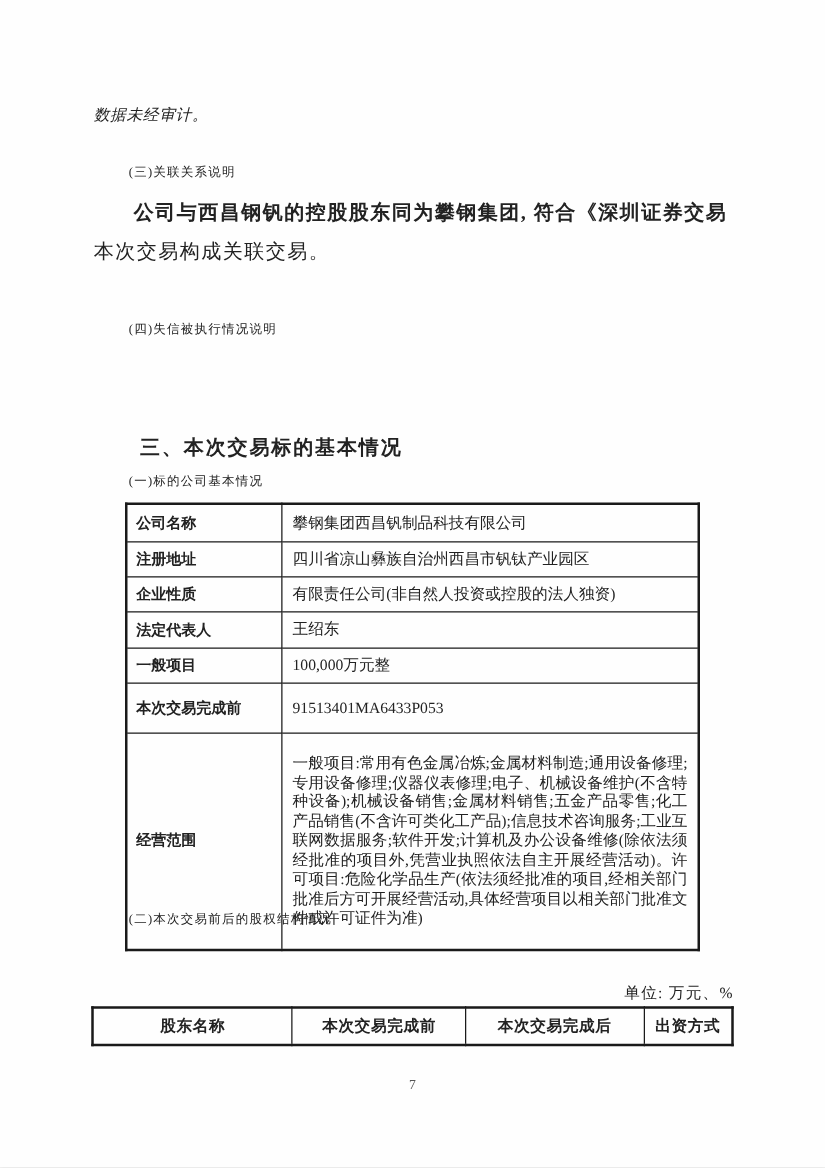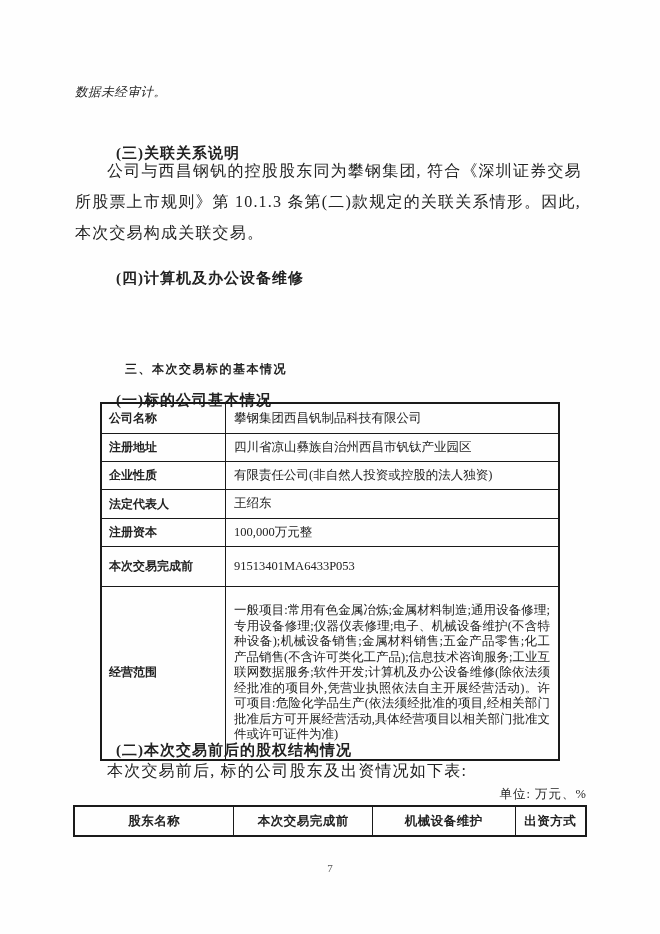--- a/index.html
+++ b/index.html
@@ -10,30 +10,30 @@
     background:#fefefe;
     color:#222;
     font-family:"Liberation Serif", serif;
     overflow:hidden;
     box-shadow:0 0 4px rgba(0,0,0,.15);
   }
   
   .intro{position:absolute;left:75px;top:82px;width:513px;
     font-size:12.5px;line-height:20px;font-style:italic;letter-spacing:.6px;}
   
-  .sub-heading{position:absolute;left:103px;margin:13px;
-    font-size:15px;font-weight:bold;letter-spacing:1px;}
+  .sub-heading{position:absolute;left:103px;margin:0;
+    font-size:10px;font-weight:normal;letter-spacing:1px;}
   
-  .main-heading{position:absolute;left:112px;margin:13px;
+  .main-heading{position:absolute;left:112px;margin:0;
     font-family:"Liberation Sans", sans-serif;
-    font-size:12px;font-weight:bold;letter-spacing:1.5px;}
+    font-size:16px;font-weight:bold;letter-spacing:1.5px;}
   
   .para{position:absolute;left:75px;width:513px;font-size:16px;}
   .pline{height:31px;line-height:31px;white-space:nowrap;letter-spacing:1.2px;}
-  .indent{padding-left:32px;}
+  .indent{padding-left:32px;font-weight:bold;}
   
   .ctable{position:absolute;left:100px;top:402px;width:458px;
     display:table;border-collapse:collapse;border:2px solid #1a1a1a;}
   .trow{display:table-row;}
   .tcell{display:table-cell;border:1px solid #1a1a1a;vertical-align:middle;}
   .lbl{width:110px;padding:2px 6px 2px 7px;
     font-family:"Liberation Sans", sans-serif;
     font-size:12px;font-weight:bold;line-height:15px;}
   .val{padding:2px 8px;font-size:12.5px;line-height:15.5px;}
   .val-long{text-align:justify;padding:16px 8px;}
@@ -58,25 +58,24 @@
 
 <div class="page">
 
   <div class="intro">
     <div class="iline">数据未经审计。</div>
   </div>
 
   <h3 class="sub-heading" style="top:131px">(三)关联关系说明</h3>
   <div class="para" style="top:155px">
     <div class="pline indent">公司与西昌钢钒的控股股东同为攀钢集团, 符合《深圳证券交易</div>
-    <div class="pline">所股票上市规则》第 10.1.3 条第(二)款规定的关联关系情形。因此,</div>
     <div class="pline">本次交易构成关联交易。</div>
   </div>
 
-  <h3 class="sub-heading" style="top:256px">(四)计算机及办公设备维修</h3>
+  <h3 class="sub-heading" style="top:256px">(四)失信被执行情况说明</h3>
 
   <h2 class="main-heading" style="top:348px">三、本次交易标的基本情况</h2>
 
   <h3 class="sub-heading" style="top:378px">(一)标的公司基本情况</h3>
 
   <div class="ctable">
     <div class="trow">
       <div class="tcell lbl rh1">公司名称</div>
       <div class="tcell val rh1">攀钢集团西昌钒制品科技有限公司</div>
     </div>
@@ -86,44 +85,41 @@
     </div>
     <div class="trow">
       <div class="tcell lbl rh2">企业性质</div>
       <div class="tcell val rh2">有限责任公司(非自然人投资或控股的法人独资)</div>
     </div>
     <div class="trow">
       <div class="tcell lbl rh4">法定代表人</div>
       <div class="tcell val rh4">王绍东</div>
     </div>
     <div class="trow">
-      <div class="tcell lbl rh5">注册资本</div>
+      <div class="tcell lbl rh5">一般项目</div>
       <div class="tcell val rh5">100,000万元整</div>
     </div>
     <div class="trow">
       <div class="tcell lbl rh7">本次交易完成前</div>
       <div class="tcell val rh7">91513401MA6433P053</div>
     </div>
     <div class="trow">
       <div class="tcell lbl">经营范围</div>
       <div class="tcell val val-long">一般项目:常用有色金属冶炼;金属材料制造;通用设备修理;专用设备修理;仪器仪表修理;电子、机械设备维护(不含特种设备);机械设备销售;金属材料销售;五金产品零售;化工产品销售(不含许可类化工产品);信息技术咨询服务;工业互联网数据服务;软件开发;计算机及办公设备维修(除依法须经批准的项目外,凭营业执照依法自主开展经营活动)。许可项目:危险化学品生产(依法须经批准的项目,经相关部门批准后方可开展经营活动,具体经营项目以相关部门批准文件或许可证件为准)</div>
     </div>
   </div>
 
   <h3 class="sub-heading" style="top:728px">(二)本次交易前后的股权结构情况</h3>
-  <div class="para" style="top:755px">
-    <div class="pline indent">本次交易前后, 标的公司股东及出资情况如下表:</div>
-  </div>
 
   <div class="unit-note">单位: 万元、%</div>
 
   <div class="htable">
     <div class="trow">
       <div class="hcell hc1">股东名称</div>
       <div class="hcell hc2">本次交易完成前</div>
-      <div class="hcell hc3">机械设备维护</div>
+      <div class="hcell hc3">本次交易完成后</div>
       <div class="hcell hc4">出资方式</div>
     </div>
   </div>
 
   <div class="page-number">7</div>
 
 </div>
 
 </body></html>

